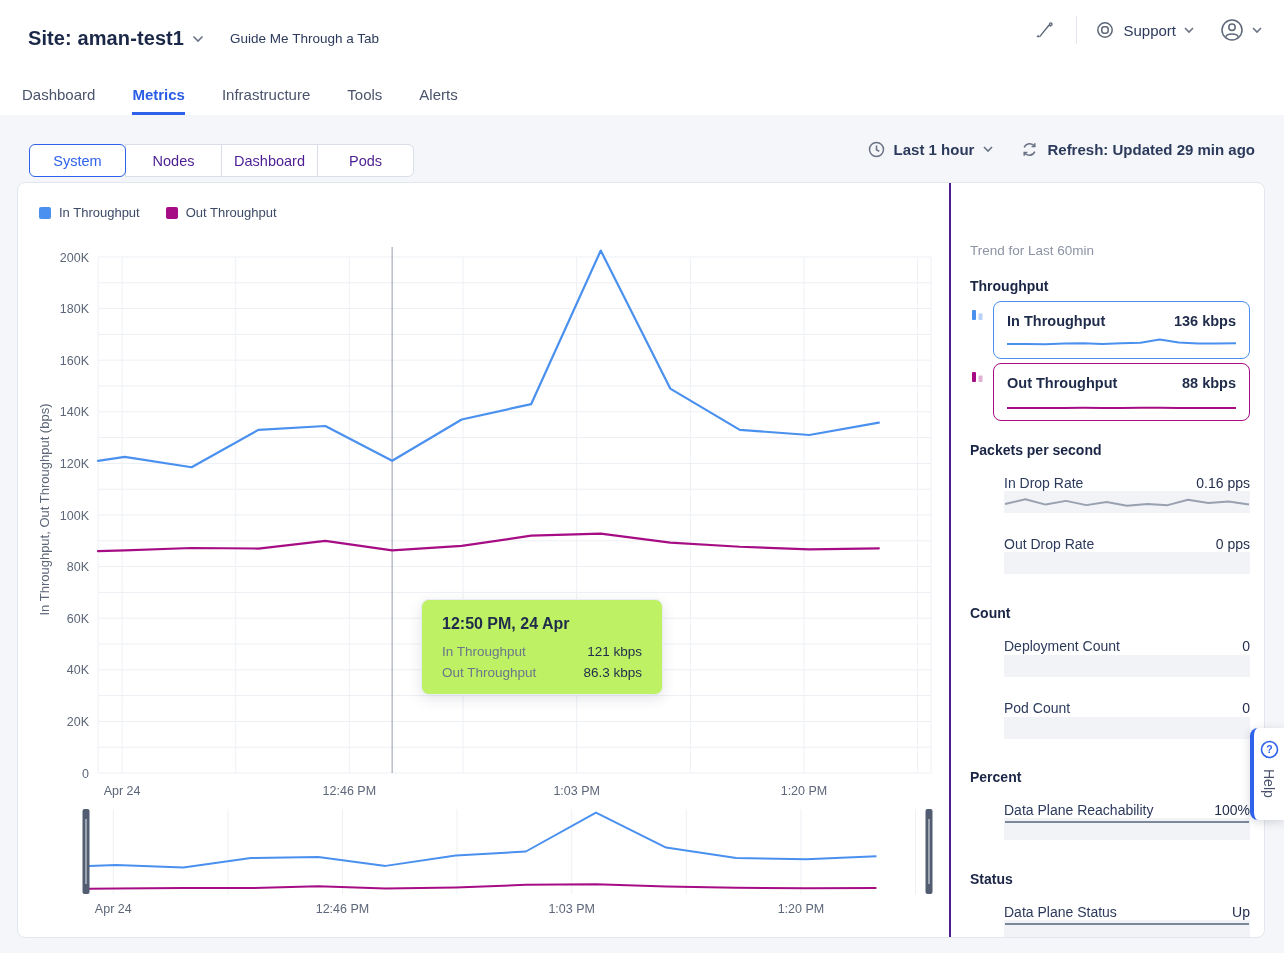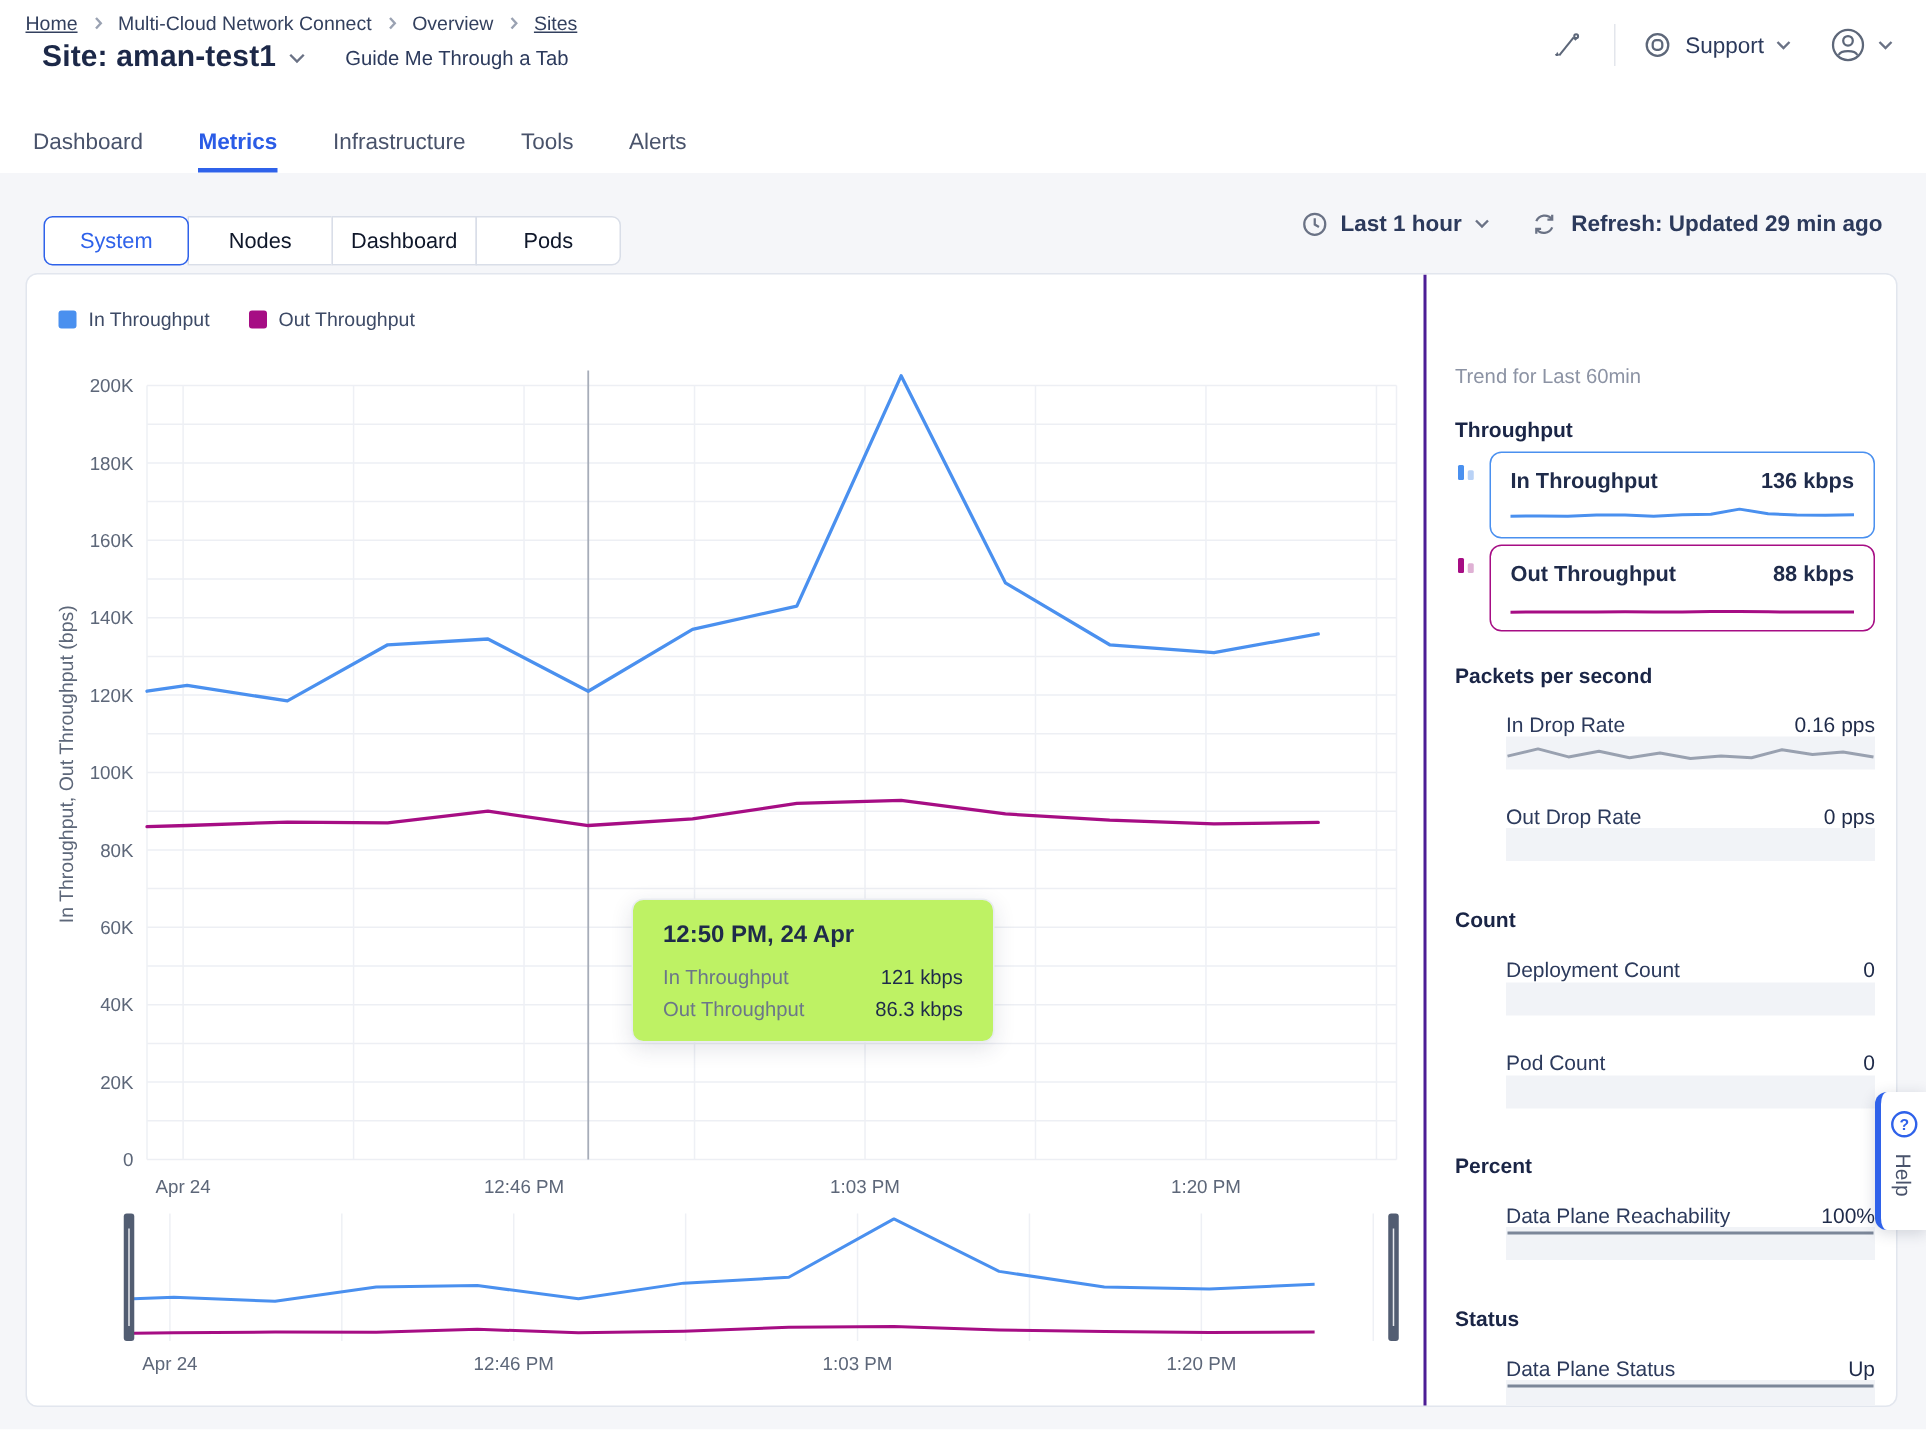--- a/index.html
+++ b/index.html
@@ -26,21 +26,21 @@
   .account-grp{margin-left:26px;}
 
   
   .tabs{left:0;top:80px;width:100%;height:35px;display:flex;gap:37px;padding-left:22px;box-sizing:border-box;}
   .tab{font-size:15px;font-weight:500;color:#49536b;padding-bottom:12px;cursor:pointer;align-self:flex-end;}
   .tab.active{color:#2b5ce6;font-weight:700;border-bottom:3px solid #2f62ea;padding-bottom:9px;}
 
   
   .seg{left:17px;top:144px;display:flex;margin-left:12px;}
   .seg .segbtn{width:97px;height:33px;background:#fff;border:1px solid #d9dee8;margin-left:-1px;
-      font-size:14.5px;color:#0f172a;display:flex;align-items:center;justify-content:center;cursor:pointer;box-sizing:border-box;}
+      font-size:14.5px;color:#4c1d95;display:flex;align-items:center;justify-content:center;cursor:pointer;box-sizing:border-box;}
   .seg .segbtn:first-child{border-radius:6px 0 0 6px;margin-left:0;}
   .seg .segbtn:last-child{border-radius:0 6px 6px 0;}
   .seg .segbtn.active{border:1px solid #2f62ea;color:#2f62ea;border-radius:6px;position:relative;z-index:2;}
   .controls-right{right:29px;top:133px;height:33px;display:flex;align-items:center;gap:28px;font-weight:bold;}
   .ctrl-grp{display:flex;align-items:center;gap:9px;font-size:15px;color:#2c3a5c;cursor:pointer;}
   .ctrl-ic{stroke:#6a7285;fill:none;stroke-width:1.5;}
 
   
   .card{left:17px;top:182px;width:1248px;height:756px;background:#fff;border:1px solid #e2e6ee;
         border-radius:8px;box-sizing:border-box;overflow:hidden;padding-left:17px;}
@@ -75,35 +75,20 @@
             border-left:4px solid #2f62ea;box-shadow:0 2px 10px rgba(31,43,74,.18);
             display:flex;flex-direction:column;align-items:center;padding-top:12px;gap:10px;
             box-sizing:border-box;cursor:pointer;z-index:9;}
   .help-text{writing-mode:vertical-rl;font-size:14px;color:#49536b;}
 </style>
 </head>
 <body>
 
 <div id="app">
 
-  <div class="abs crumbs">
-    <span class="crumb link">Home</span>
-    <svg class="sep-ic" viewBox="0 0 9 9">
-        <path d="M3 1l3.2 3.5L3 8"></path>
-      </svg>
-    <span class="crumb">Multi-Cloud Network Connect</span>
-    <svg class="sep-ic" viewBox="0 0 9 9">
-        <path d="M3 1l3.2 3.5L3 8"></path>
-      </svg>
-    <span class="crumb">Overview</span>
-    <svg class="sep-ic" viewBox="0 0 9 9">
-        <path d="M3 1l3.2 3.5L3 8"></path>
-      </svg>
-    <span class="crumb link">Sites</span>
-  </div>
 
   <div class="abs title-row">
     <span class="site-title">Site: aman-test1</span>
     <svg class="title-caret" viewBox="0 0 12 8">
         <path d="M1.5 1.5L6 6l4.5-4.5"></path>
       </svg>
     <span class="guide-link">Guide Me Through a Tab</span>
   </div>
 
   <div class="abs hdr-actions">

